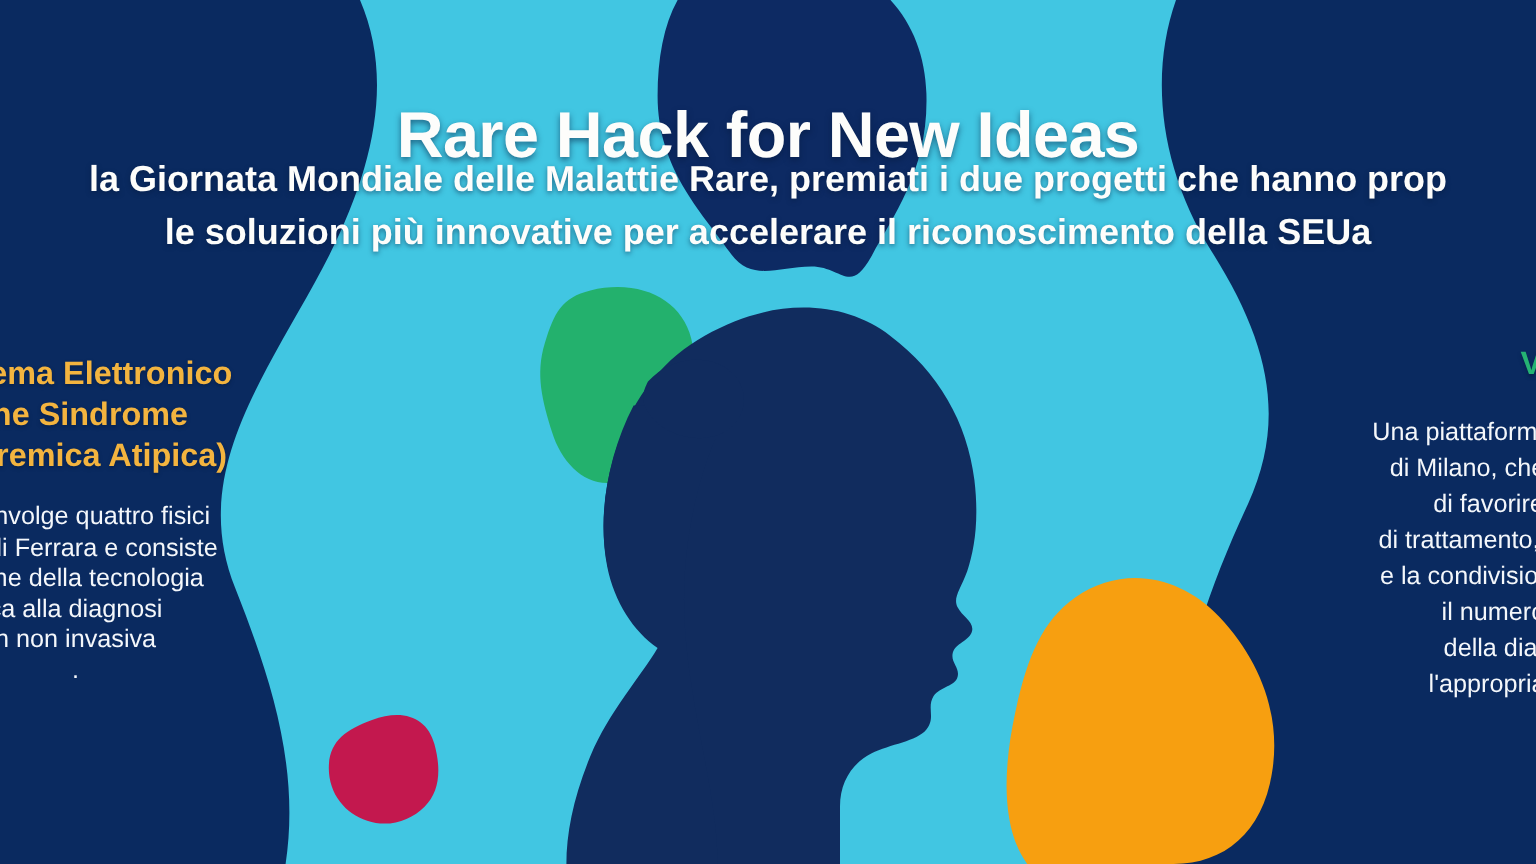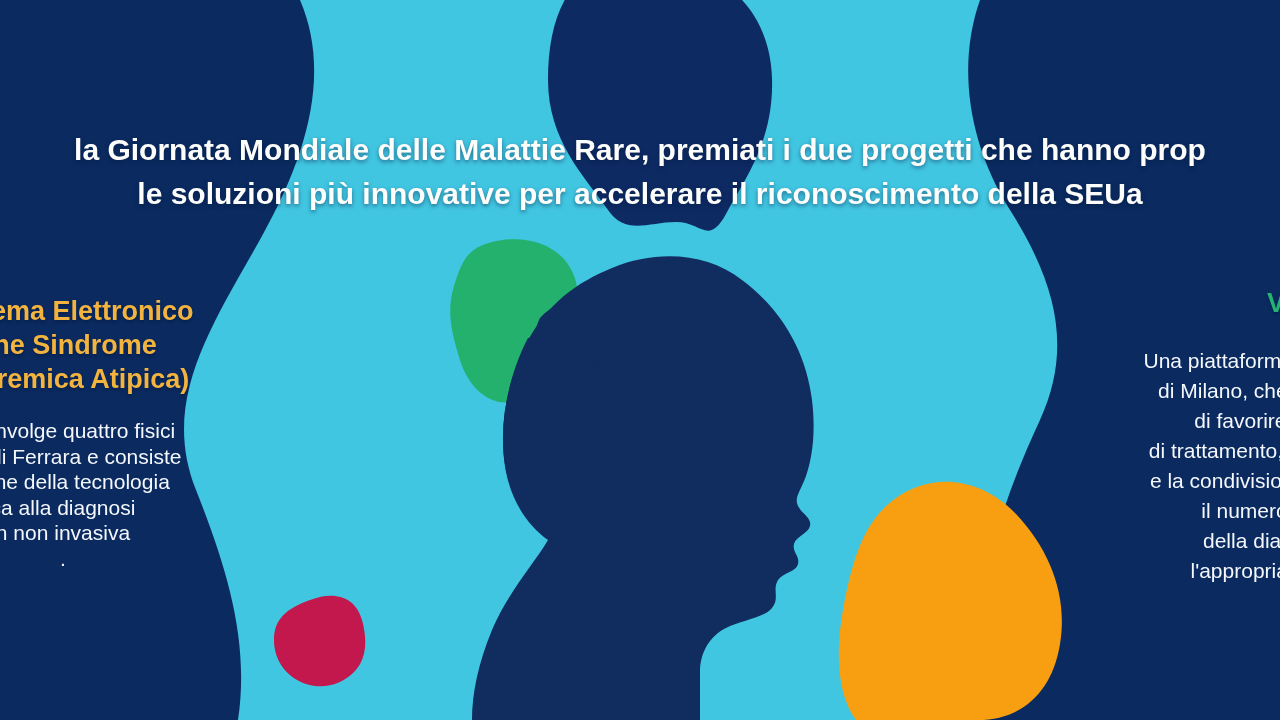--- a/index.html
+++ b/index.html
@@ -214,20 +214,21 @@
                  C608,362 590,368 572,364
                  C552,360 536,344 536,332
                  C536,326 538,322 540,318 Z"></path>
       </g>
 
     </g>
   </svg>
 
   <div class="txt-layer">
 
+    <h1 id="main-title">Rare Hack for New Ideas</h1>
 
     <div id="subtitle">
       <span class="sub-line">la Giornata Mondiale delle Malattie Rare, premiati i due progetti che hanno prop</span>
       <span class="sub-line">le soluzioni più innovative per accelerare il riconoscimento della SEUa</span>
     </div>
 
     <div id="left-col">
       <div id="left-title">
         <span class="t-line">(Sistema Elettronico</span>
         <span class="t-line">ione Sindrome</span>

